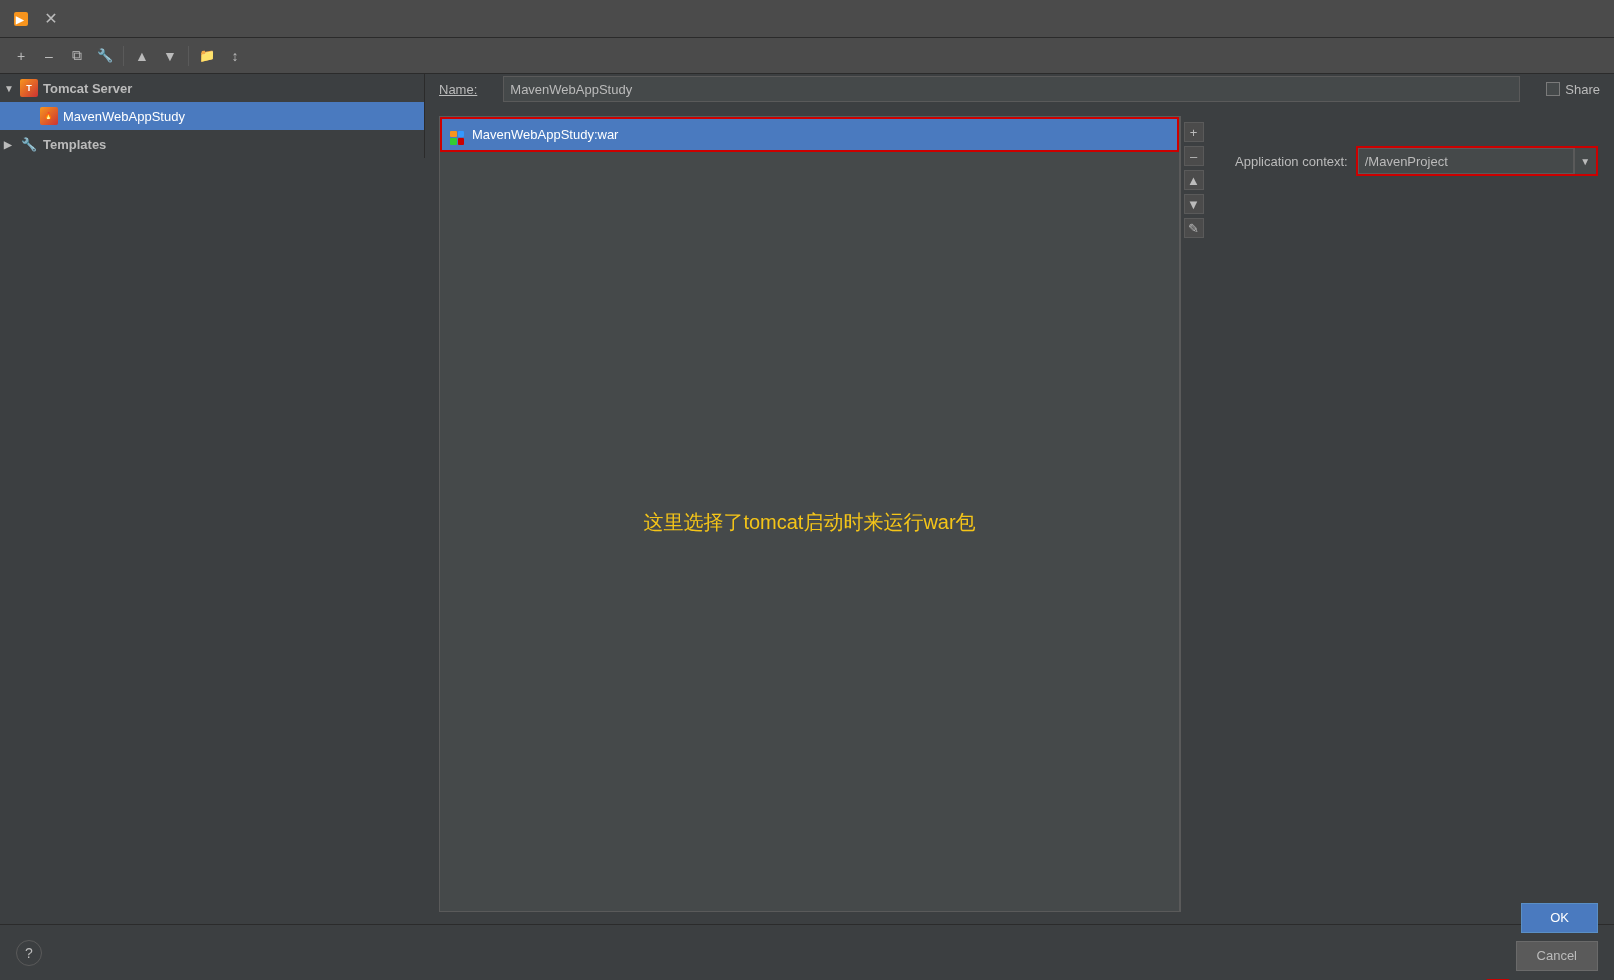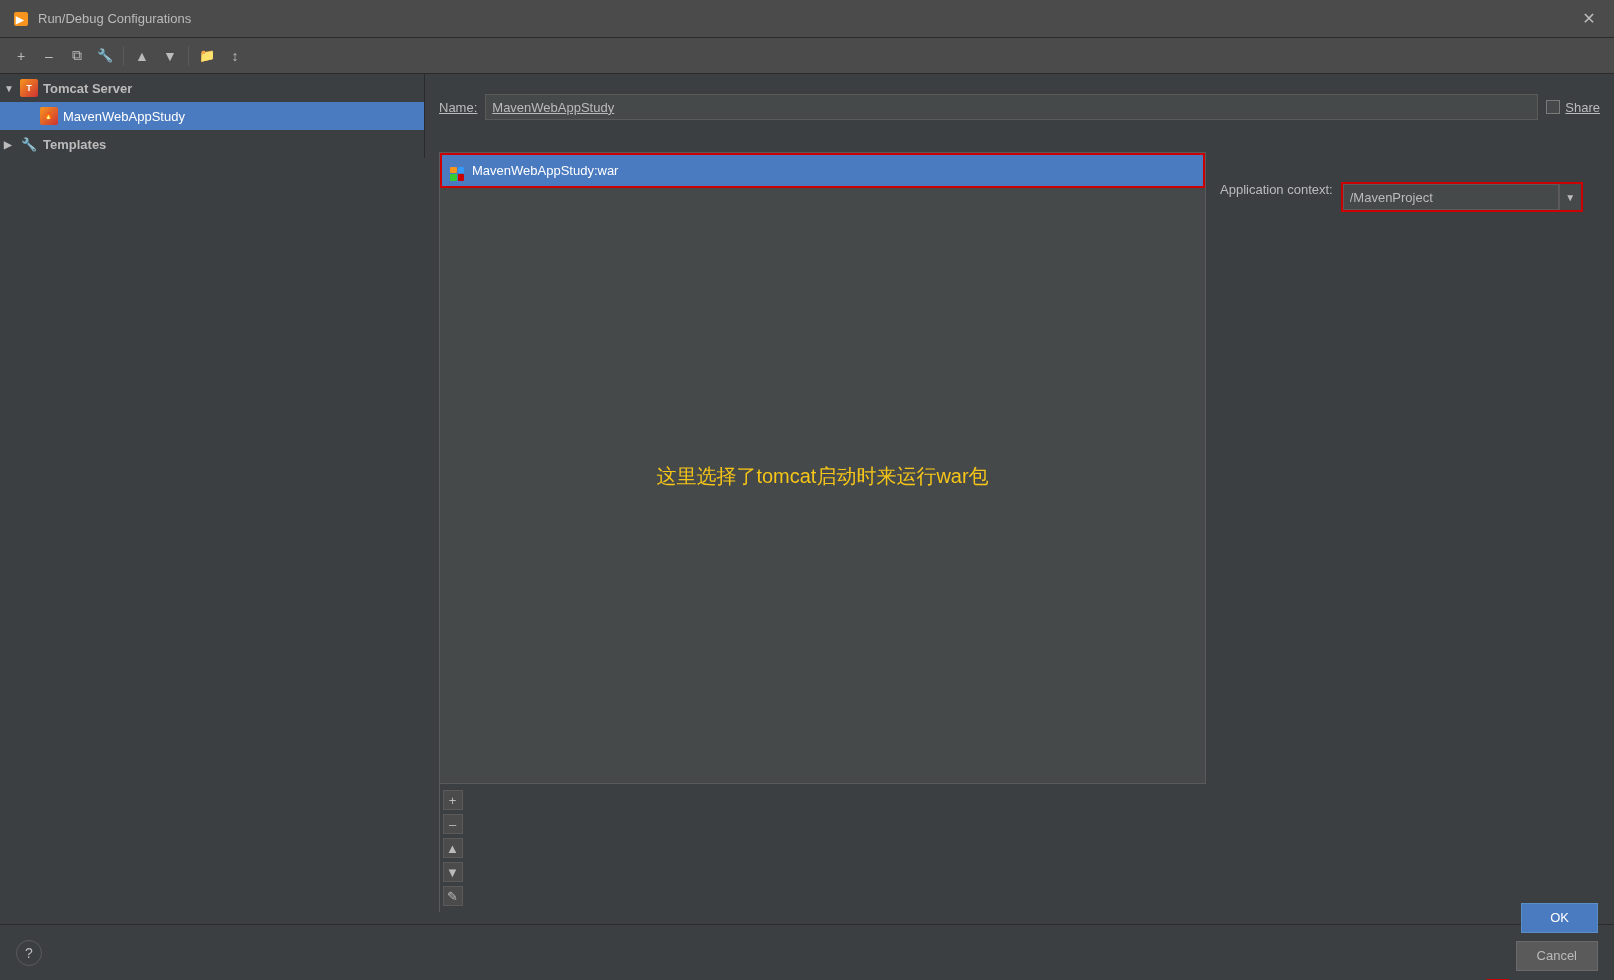--- a/index.html
+++ b/index.html
@@ -182,24 +182,23 @@
       flex: 1;
       display: flex;
       flex-direction: column;
       background: #3c3f41;
       padding: 0;
     }
 
     .name-bar {
       display: flex;
       align-items: center;
-      padding: 20px 14px;
-      gap: 8px;
-      flex-shrink: 0;
-      text-decoration: underline;
+      padding: 2px 14px;
+      gap: 26px;
+      flex-shrink: 0;
     }
 
     .name-label {
       font-size: 13px;
       color: #bbbbbb;
       text-decoration: underline;
     }
 
     .name-input {
       flex: 1;
@@ -300,22 +299,23 @@
     .deploy-right {
       width: 380px;
       display: flex;
       flex-direction: column;
       gap: 10px;
       padding-top: 30px;
     }
 
     .app-context-row {
       display: flex;
-      align-items: flex-start;
+      align-items: center;
       gap: 8px;
+      margin-left: 15px;
     }
 
     .app-context-label {
       font-size: 13px;
       color: #bbbbbb;
       white-space: nowrap;
     }
 
     .app-context-select-container {
       display: flex;
@@ -489,21 +489,20 @@
 
 <div class="window">
 
   <div class="title-bar">
     <div class="title-bar-icon">
       <svg width="16" height="16" viewBox="0 0 16 16">
         <rect x="1" y="1" width="14" height="14" rx="2" fill="#f7941d"></rect>
         <text x="3" y="12" font-size="10" fill="white" font-weight="bold">▶</text>
       </svg>
     </div>
-    <span class="title-bar-text">Run/Debug Configurations</span>
     <div class="title-bar-close">✕</div>
   </div>
 
   <div class="toolbar">
     <div class="toolbar-btn">+</div>
     <div class="toolbar-btn">–</div>
     <div class="toolbar-btn">⧉</div>
     <div class="toolbar-btn" style="font-size:13px;">🔧</div>
     <div class="toolbar-separator"></div>
     <div class="toolbar-btn">▲</div>
@@ -555,21 +554,21 @@
           <div class="share-checkbox"></div>
           <span>Share</span>
         </div>
       </div>
 
 
       <div class="deployment-content">
 
         <div style="flex:1; display:flex; flex-direction:column; gap:8px; position:relative;">
 
-          <div style="display:flex; flex-direction:column; flex:1;">
+          <div style="display:flex; flex:1;">
 
             <div style="flex:1; border:1px solid #5a5a5a; background:#45494a; position:relative; min-height:0;">
 
               <div class="deploy-item">
                 <span class="deploy-item-icon">
                   <div class="war-icon">
                     <div class="war-icon-cell"></div>
                     <div class="war-icon-cell"></div>
                     <div class="war-icon-cell"></div>
                     <div class="war-icon-cell"></div>

